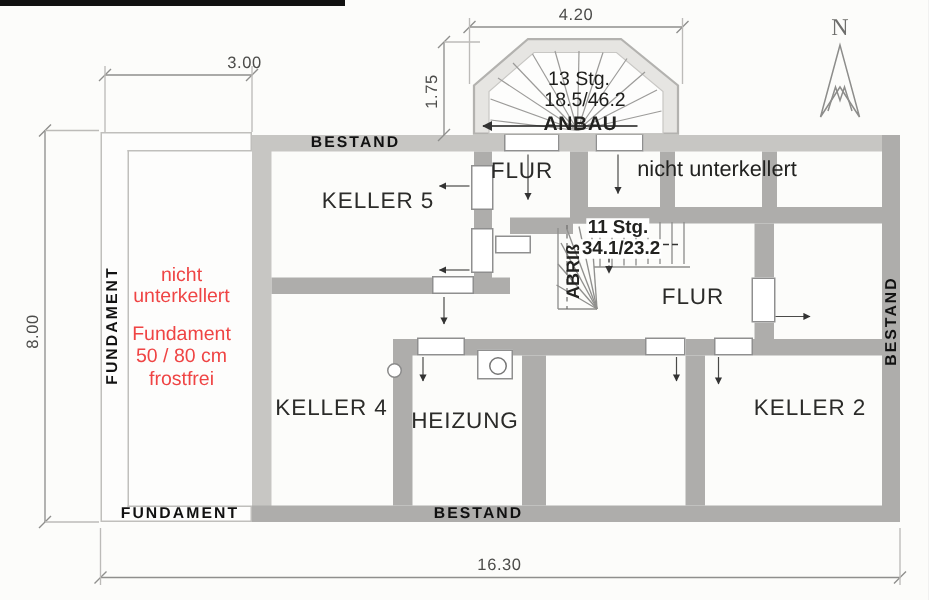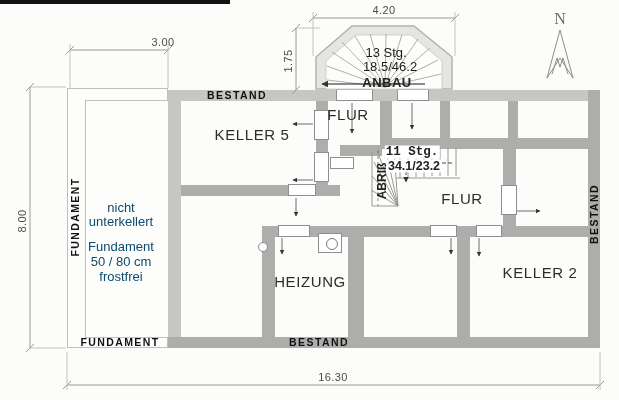--- a/index.html
+++ b/index.html
@@ -9,21 +9,21 @@
   .wall.light{background:#c7c6c3;}
   .door{position:absolute;background:#ffffff;border:1px solid #8f8f8f;box-sizing:border-box;z-index:3;}
   .thin{position:absolute;border:1px solid #c0bfbc;box-sizing:border-box;background:#fdfdfc;z-index:0;}
   svg.ovl{position:absolute;left:0;top:0;z-index:4;pointer-events:none;}
   .lbl{position:absolute;transform:translate(-50%,-50%);white-space:nowrap;color:#222220;z-index:5;}
   .lbl.rot{transform:translate(-50%,-50%) rotate(-90deg);}
   .room{font-size:15px;letter-spacing:0.6px;color:#2b2b29;}
   .bold{font-weight:bold;}
   .wl{font-size:10.5px;font-weight:bold;letter-spacing:1.4px;color:#111;}
   .dim{font-size:11px;color:#4c4c4a;letter-spacing:0.4px;}
-  .small{font-size:13px;color:#0c4a6e;margin-top:24px;}
+  .small{font-size:13px;color:#ef4444;}
   .stg{font-size:12.5px;font-weight:bold;background:#fff;padding:0 1px;line-height:13px;}
   .anno{font-size:13px;color:#1d1d1b;}
   .north{font-size:16px;color:#6f6f6d;font-family:"Liberation Serif",serif;}
   .bar{position:absolute;background:#111;z-index:6;}
 </style>
 </head>
 <body>
 
 <div id="plan">
 
@@ -166,39 +166,41 @@
 
     <g stroke="#8d8d8b" stroke-width="1" fill="none">
       <path d="M560,30 L547,78 L560,58 L573,78 Z"></path>
       <path d="M552,74 L557,58 L560,67 L563,58 L568,74"></path>
     </g>
   </svg>
 
   <div class="lbl room" style="left:252px;top:134px;">KELLER 5</div>
   <div class="lbl room" style="left:348px;top:114px;">FLUR</div>
   <div class="lbl room" style="left:462px;top:198px;">FLUR</div>
+  <div class="lbl room" style="left:221px;top:272px;">KELLER 4</div>
   <div class="lbl room" style="left:310px;top:281px;">HEIZUNG</div>
   <div class="lbl room" style="left:540px;top:272px;">KELLER 2</div>
 
+  <div class="lbl" style="left:478px;top:113px;font-size:14.5px;">nicht unterkellert</div>
   <div class="lbl small" style="left:121px;top:183px;">nicht</div>
   <div class="lbl small" style="left:121px;top:197px;">unterkellert</div>
   <div class="lbl small" style="left:121px;top:222px;">Fundament</div>
   <div class="lbl small" style="left:121px;top:237px;">50 / 80 cm</div>
   <div class="lbl small" style="left:121px;top:252px;">frostfrei</div>
 
   <div class="lbl wl" style="left:237px;top:95px;">BESTAND</div>
   <div class="lbl wl" style="left:319px;top:342px;">BESTAND</div>
   <div class="lbl wl rot" style="left:594px;top:214px;">BESTAND</div>
   <div class="lbl wl rot" style="left:75px;top:217px;">FUNDAMENT</div>
   <div class="lbl wl" style="left:120px;top:342px;">FUNDAMENT</div>
 
   <div class="lbl bold" style="left:387px;top:38px;font-size:13px;letter-spacing:0.5px;margin-top:44px;">ANBAU</div>
   <div class="lbl anno" style="left:386px;top:52px;">13 Stg.</div>
   <div class="lbl anno" style="left:390px;top:66px;">18.5/46.2</div>
-  <div class="lbl stg" style="left:412px;top:152px;font-family:Liberation Mono, monospace;">11 Stg.</div>
+  <div class="lbl stg" style="left:412px;top:152px;">11 Stg.</div>
   <div class="lbl stg" style="left:414px;top:166px;">34.1/23.2</div>
   <div class="lbl rot bold" style="left:382px;top:181px;font-size:12px;">ABRIß</div>
 
   <div class="lbl dim" style="left:384px;top:10px;">4.20</div>
   <div class="lbl dim" style="left:127px;top:42px;margin-left:36px;">3.00</div>
   <div class="lbl dim rot" style="left:288px;top:61px;">1.75</div>
   <div class="lbl dim rot" style="left:22px;top:221px;">8.00</div>
   <div class="lbl dim" style="left:333px;top:377px;">16.30</div>
 
   <div class="lbl north" style="left:560px;top:19px;">N</div>

